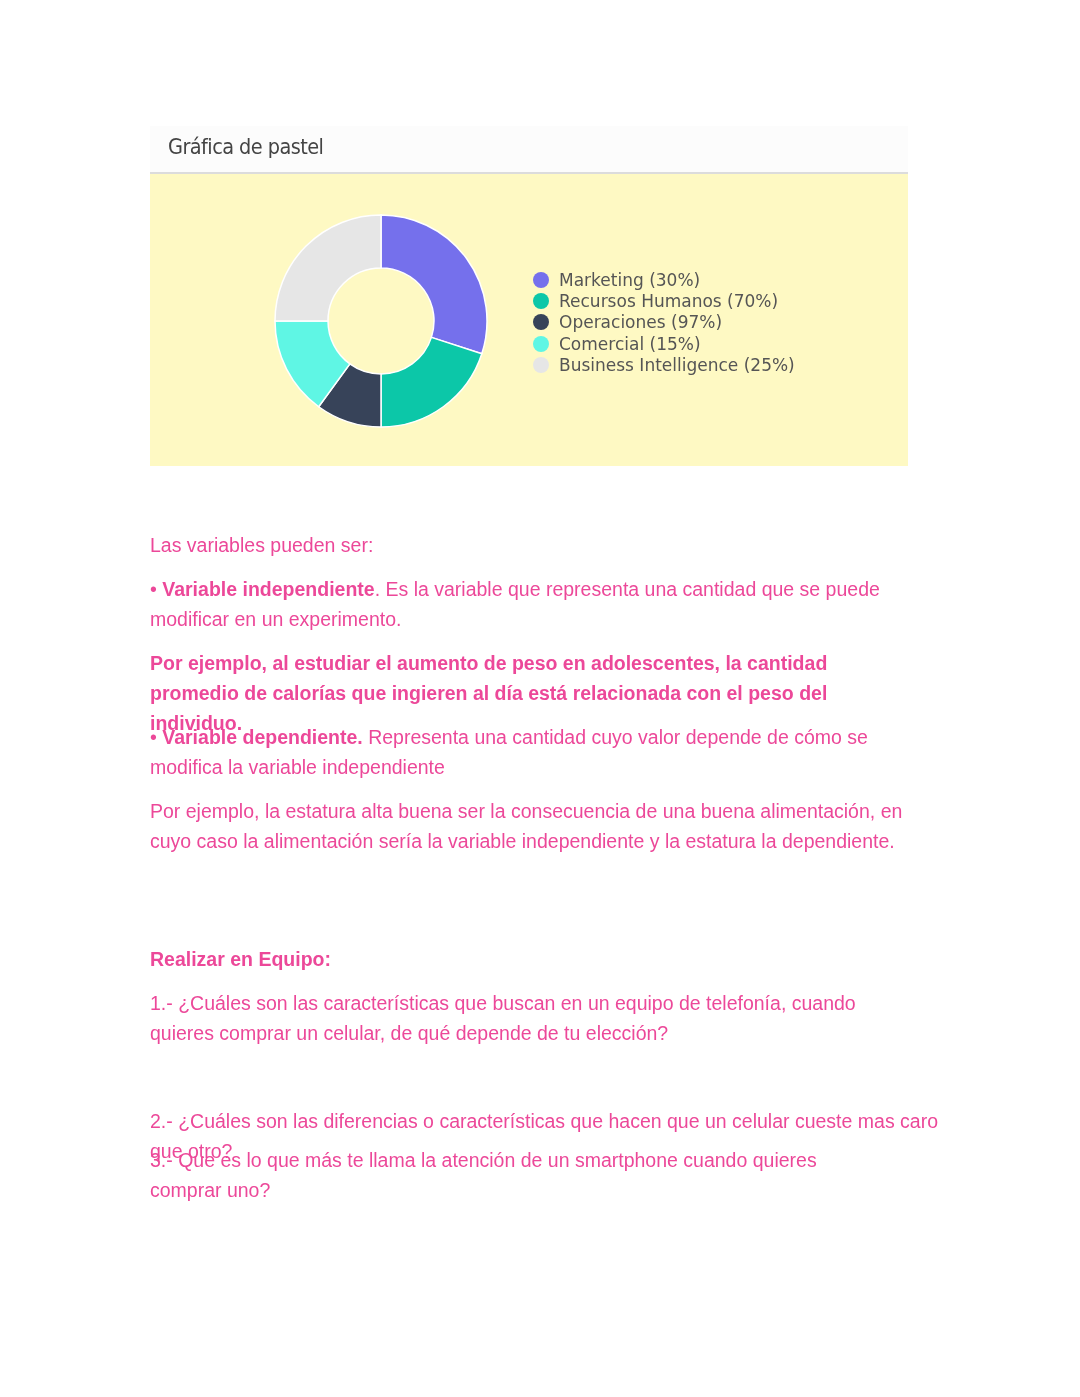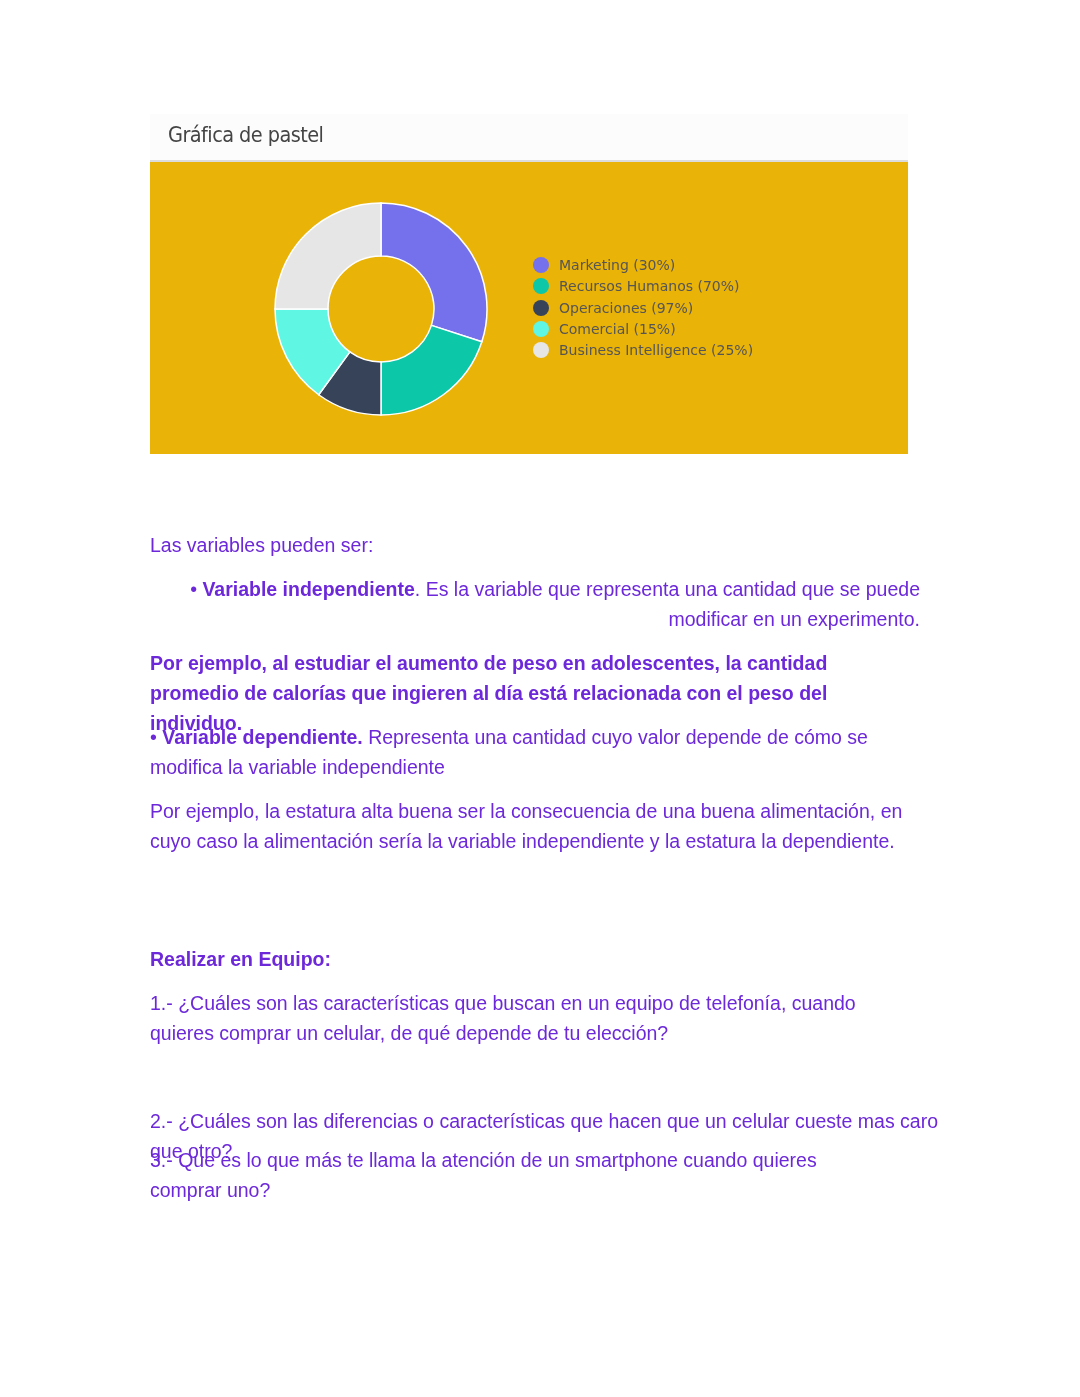--- a/index.html
+++ b/index.html
@@ -1,46 +1,46 @@
 <!DOCTYPE html>
 <html><head>
   <meta charset="utf-8">
   <style>
     html, body { margin: 0; padding: 0; background: #ffffff; }
     body {
       width: 1080px; height: 1397px; position: relative; overflow: hidden;
       font-family: "Liberation Sans", sans-serif; color: #1a1a1a;
     }
     .chart-card {
-      position: absolute; left: 150px; top: 114px; width: 758px; height: 340px;
-      background: #eab308;
+      position: absolute; left: 150px; top: 126px; width: 758px; height: 340px;
+      background: #fef9c3;
     }
     .chart-header {
       position: absolute; left: 0; top: 0; width: 758px; height: 46px;
       border-bottom: 2px solid #dcdcdc; background: #fcfcfc;
     }
     .chart-title {
       position: absolute; left: 18px; top: 9px;
       font-family: "DejaVu Sans", sans-serif; font-size: 21px; color: #444;
       letter-spacing: -0.6px; transform: scaleX(0.92); transform-origin: left center;
     }
     .donut { position: absolute; left: 120px; top: 84px; }
     .legend { position: absolute; left: 383px; top: 143px; }
     .legend-item {
-      display: flex; height: 21.3px;
-      font-family: "DejaVu Sans", sans-serif; font-size: 14px; color: #555;
+      display: flex; align-items: center; height: 21.3px;
+      font-family: "DejaVu Sans", sans-serif; font-size: 17px; color: #555;
       white-space: nowrap;
     }
     .legend-swatch {
       width: 16px; height: 16px; border-radius: 50%; margin-right: 10px; flex: none;
     }
     .doc-text {
       position: absolute; left: 150px; width: 790px;
       font-family: "Liberation Sans", sans-serif; font-size: 19.5px; line-height: 30px;
-      color: #6d28d9; margin: 0;
+      color: #ec4899; margin: 0;
     }
     .doc-text b { font-weight: bold; }
   </style>
 </head>
 <body>
 
 <div class="chart-card">
   <div class="chart-header">
     <span class="chart-title">Gráfica de pastel</span>
   </div>
@@ -70,21 +70,21 @@
       </div>
       <div class="legend-item">
         <span class="legend-swatch" style="background: rgb(230, 230, 230);"></span>
         <span>Business Intelligence (25%)</span>
       </div>
     </div>
 </div>
 
 <p class="doc-text" style="top:530px;">Las variables pueden ser:</p>
 
-<p class="doc-text" style="top:574px; width:770px;text-align:right;"><span>• </span><b>Variable independiente</b><span>. Es la variable que representa una cantidad que se puede modificar en un experimento.</span></p>
+<p class="doc-text" style="top:574px; width:770px;"><span>• </span><b>Variable independiente</b><span>. Es la variable que representa una cantidad que se puede modificar en un experimento.</span></p>
 
 <p class="doc-text" style="top:648px; width:770px;font-weight:bold;">Por ejemplo, al estudiar el aumento de peso en adolescentes, la cantidad promedio de calorías que ingieren al día está relacionada con el peso del individuo.</p>
 
 <p class="doc-text" style="top:722px; width:770px;"><span>• </span><b>Variable dependiente.</b><span> Representa una cantidad cuyo valor depende de cómo se modifica la variable independiente</span></p>
 
 <p class="doc-text" style="top:796px; width:775px;">Por ejemplo, la estatura alta buena ser la consecuencia de una buena alimentación, en cuyo caso la alimentación sería la variable independiente y la estatura la dependiente.</p>
 
 <p class="doc-text" style="top:944px;font-weight:bold;">Realizar en Equipo:</p>
 
 <p class="doc-text" style="top:988px; width:750px;">1.- ¿Cuáles son las características que buscan en un equipo de telefonía, cuando quieres comprar un celular, de qué depende de tu elección?</p>

